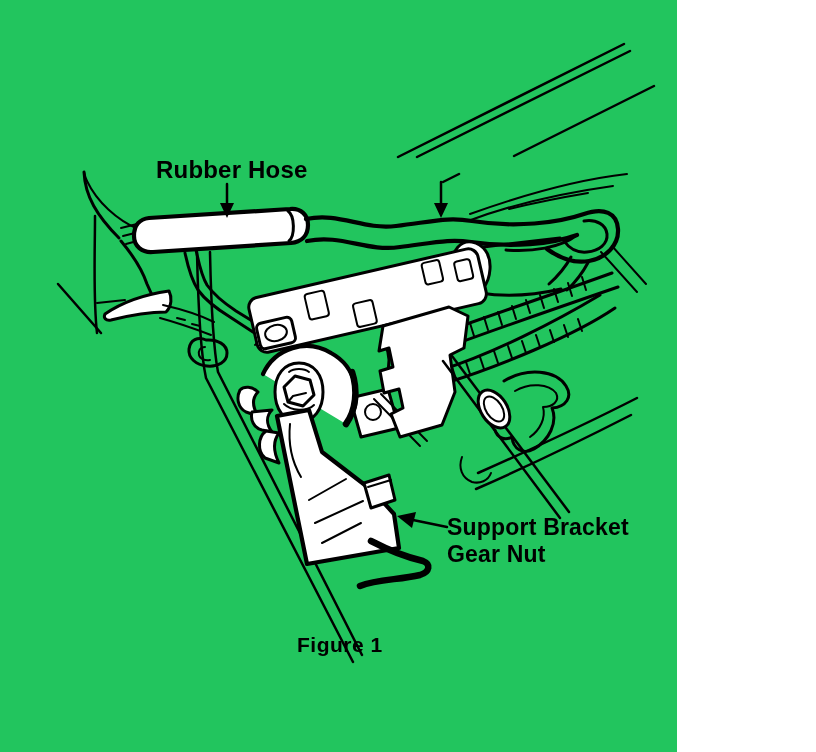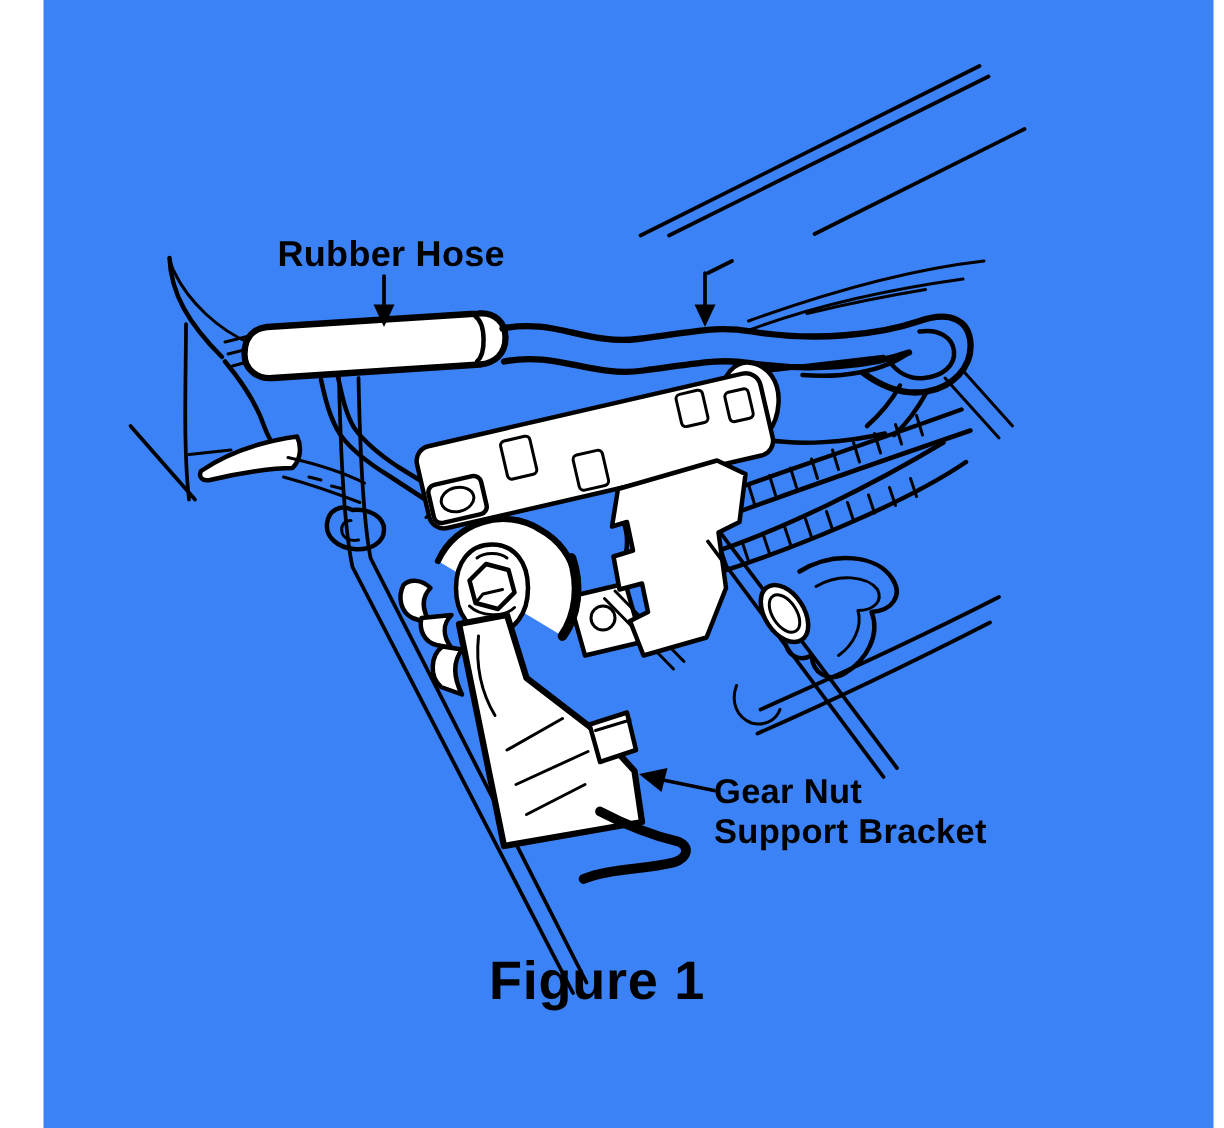--- a/index.html
+++ b/index.html
@@ -1,22 +1,21 @@
 <!DOCTYPE html>
 <html><head>
 <meta charset="utf-8">
 <style>
   html,body{margin:0;padding:0;background:#fff;}
   .stage{
     position:relative;
-    width:780px;height:752px;
-    background:#3b82f6;
+    width:677px;height:752px;
+    background:#22c55e;
     overflow:hidden;
     font-family:"Liberation Sans", sans-serif;
-    margin-left:29px;
   }
   svg.drawing{position:absolute;left:0;top:0;}
   svg .ln{fill:none;stroke:#000;stroke-width:3;stroke-linecap:round;stroke-linejoin:round;}
   svg .thin{stroke-width:2;}
   svg .med{stroke-width:2.5;}
   svg .thick{stroke-width:4.2;}
   svg .heavy{stroke-width:6.5;}
   svg .fillw{fill:#fff;}
   svg .solid{fill:#000;stroke:none;}
   .lbl{
@@ -26,21 +25,21 @@
     font-size:24px;
     line-height:26px;
     white-space:nowrap;
     letter-spacing:0.2px;
   }
   .lbl2{font-size:23px;line-height:27px;}
   .caption{
     position:absolute;
     color:#000;
     font-weight:700;
-    font-size:36px;
+    font-size:21px;
     letter-spacing:0.5px;
     white-space:nowrap;
   }
 </style>
 </head>
 <body>
 
 <div class="stage">
 
   <svg class="drawing" width="816" height="752" viewBox="0 0 816 752">
@@ -222,19 +221,19 @@
     <g>
       <path class="ln med" d="M447,527 L413,520"></path>
       <polygon class="solid" points="397,516 416,512 412,528"></polygon>
     </g>
   </svg>
 
   <div class="lbl" style="left:156px;top:157px;">Rubber Hose</div>
 
 
   <div class="lbl lbl2" style="left:447px;top:514px;">
+    <div>Support Bracket</div>
     <div>Gear Nut</div>
-    <div>Support Bracket</div>
   </div>
 
   <div class="caption" style="left:297px;top:633px;">Figure 1</div>
 
 </div>
 
 </body></html>

